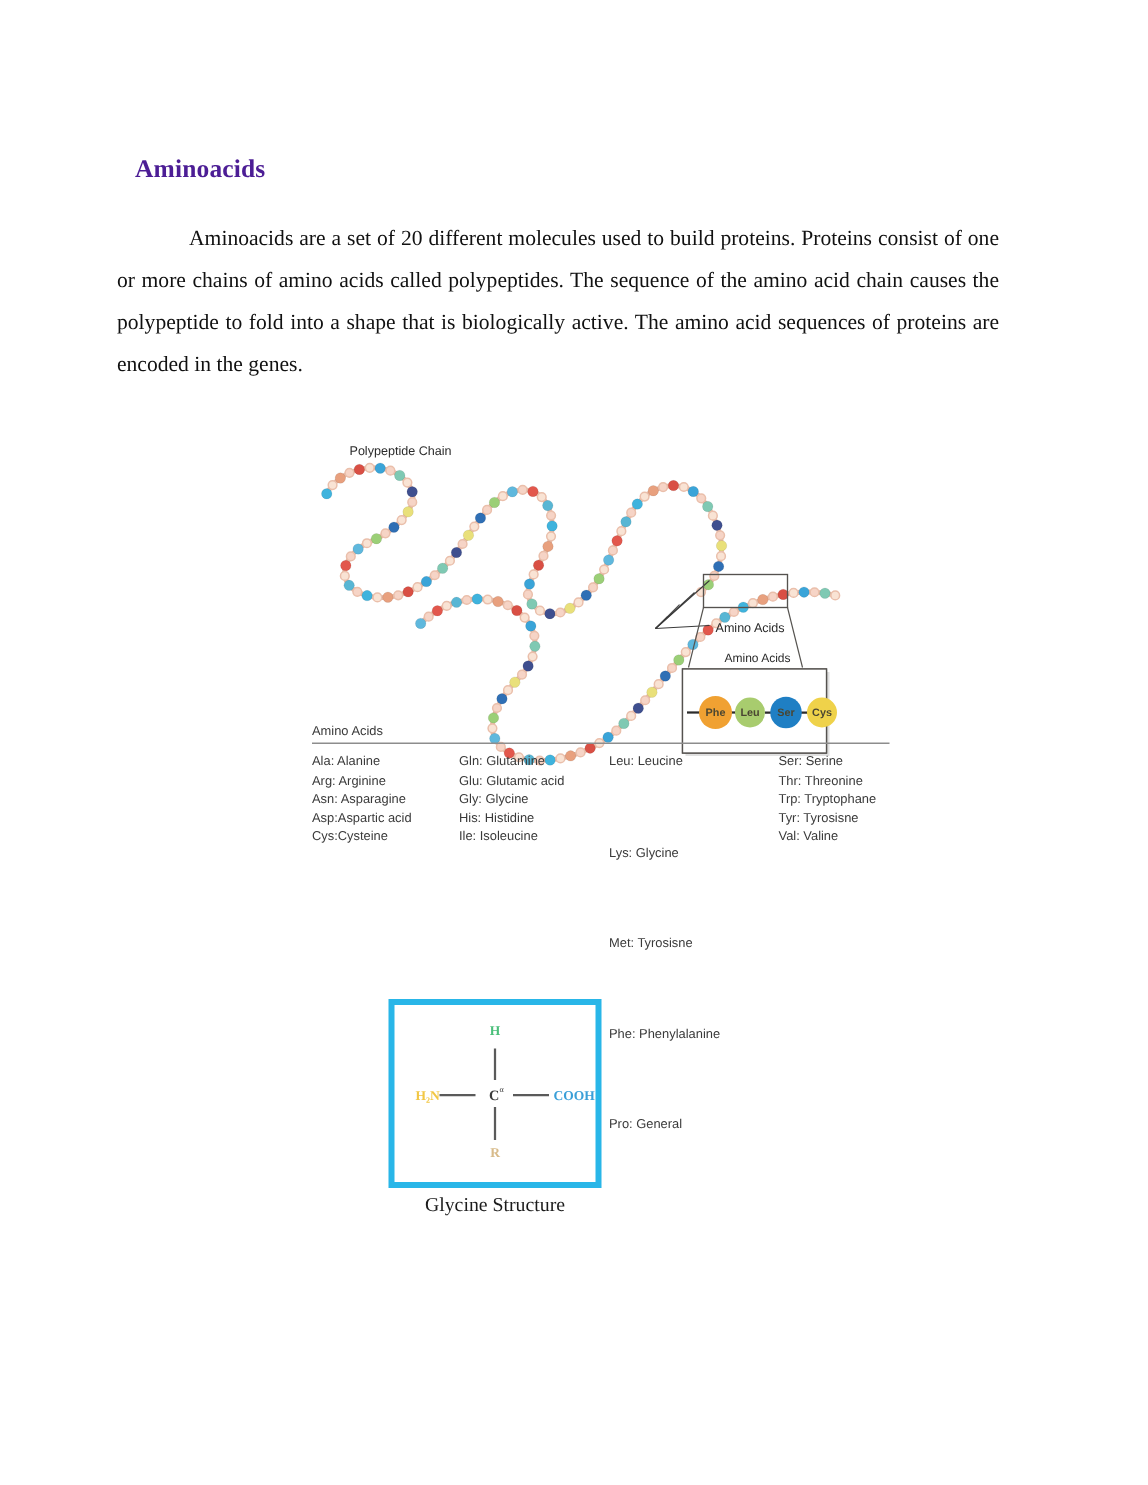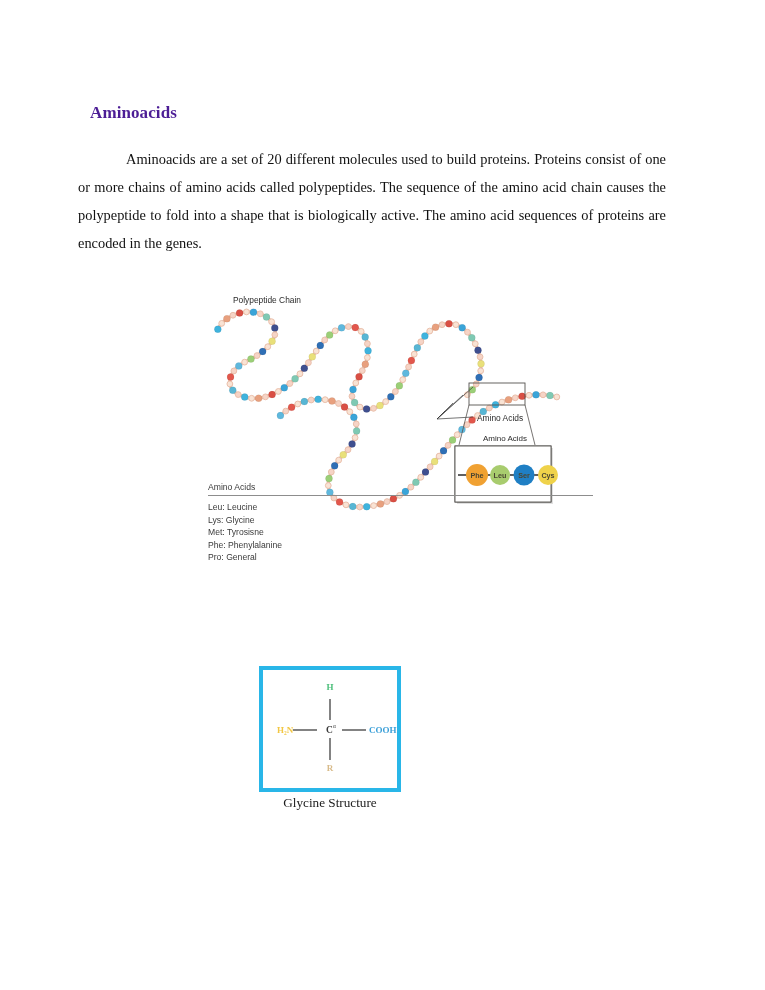--- a/index.html
+++ b/index.html
@@ -385,25 +385,46 @@
           </g>
       </g>
     </svg>
   </div>
 
   <div id="legend">
     <div class="legend-title">Amino Acids</div>
     <div class="legend-rule"></div>
     <div class="legend-cols" id="legend-cols">
         <div class="legend-col">
+          <div class="legend-entry">Ala: Alanine</div>
+          <div class="legend-entry">Arg: Arginine</div>
+          <div class="legend-entry">Asn: Asparagine</div>
+          <div class="legend-entry">Asp:Aspartic acid</div>
+          <div class="legend-entry">Cys:Cysteine</div>
+        </div>
+        <div class="legend-col">
+          <div class="legend-entry">Gln: Glutamine</div>
+          <div class="legend-entry">Glu: Glutamic acid</div>
+          <div class="legend-entry">Gly: Glycine</div>
+          <div class="legend-entry">His: Histidine</div>
+          <div class="legend-entry">Ile: Isoleucine</div>
+        </div>
+        <div class="legend-col">
           <div class="legend-entry">Leu: Leucine</div>
           <div class="legend-entry">Lys: Glycine</div>
           <div class="legend-entry">Met: Tyrosisne</div>
           <div class="legend-entry">Phe: Phenylalanine</div>
           <div class="legend-entry">Pro: General</div>
+        </div>
+        <div class="legend-col">
+          <div class="legend-entry">Ser: Serine</div>
+          <div class="legend-entry">Thr: Threonine</div>
+          <div class="legend-entry">Trp: Tryptophane</div>
+          <div class="legend-entry">Tyr: Tyrosisne</div>
+          <div class="legend-entry">Val: Valine</div>
         </div>
       </div>
   </div>
 
 
   <div id="fig-structure">
     <svg width="134" height="118" viewBox="0 0 134 118" xmlns="http://www.w3.org/2000/svg">
 
       <g stroke="#5a5a5a" stroke-width="1.5">
         <line x1="67" y1="29" x2="67" y2="50"></line>

